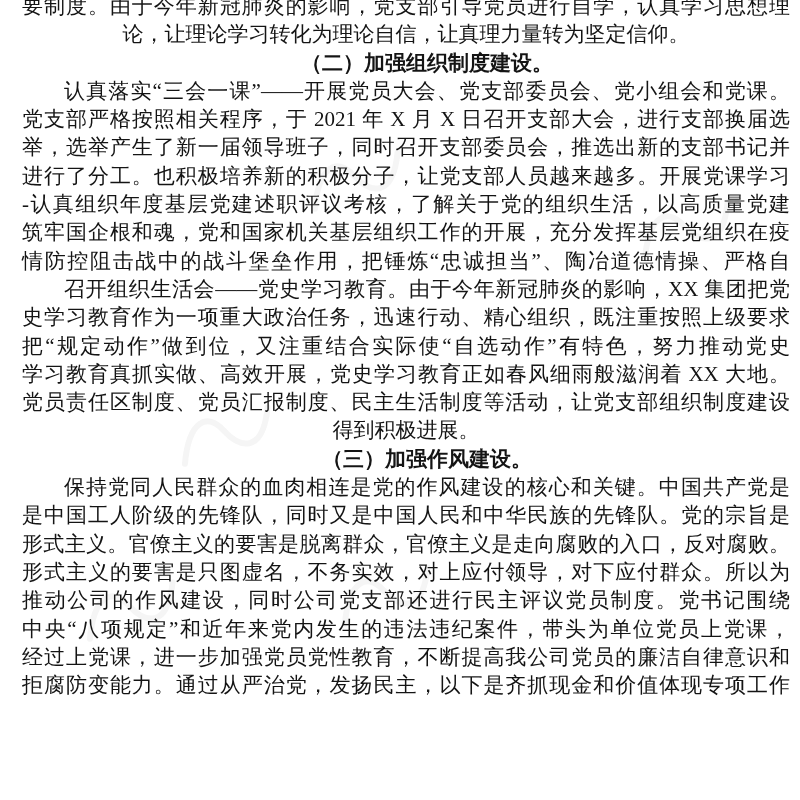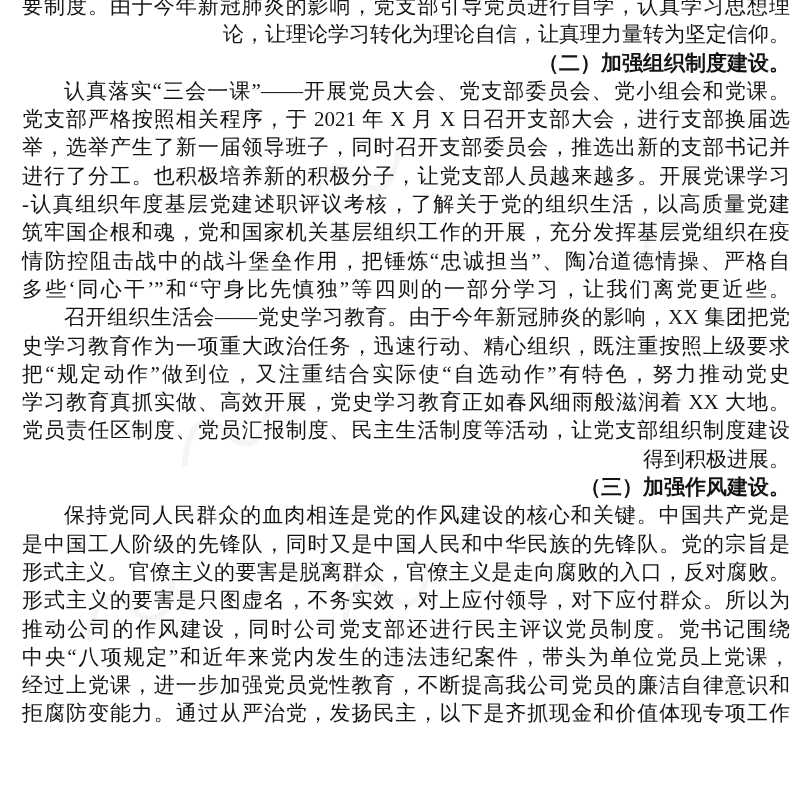--- a/index.html
+++ b/index.html
@@ -22,21 +22,21 @@
     position: absolute;
     left: 22px;
     top: -8px;
     width: 768px;
     color: #141414;
   }
   .line {
     font-size: 21px;
     line-height: 28.3px;
     height: 28.3px;
-    text-align: right;
+    text-align: center;
     overflow: visible;
   }
   .line.just {
     text-align: justify;
     text-align-last: justify;
   }
   .line.ind {
     text-indent: 2em;
     font-family: Liberation Serif, serif;
   }
@@ -85,21 +85,20 @@
       <div class="line just">要制度。由于今年新冠肺炎的影响，党支部引导党员进行自学，认真学习思想理</div>
       <div class="line">论，让理论学习转化为理论自信，让真理力量转为坚定信仰。</div>
       <div class="line heading ind">（二）加强组织制度建设。</div>
       <div class="line just ind">认真落实“三会一课”——开展党员大会、党支部委员会、党小组会和党课。</div>
       <div class="line just">党支部严格按照相关程序，于 2021 年 X 月 X 日召开支部大会，进行支部换届选</div>
       <div class="line just">举，选举产生了新一届领导班子，同时召开支部委员会，推选出新的支部书记并</div>
       <div class="line just">进行了分工。也积极培养新的积极分子，让党支部人员越来越多。开展党课学习</div>
       <div class="line just">-认真组织年度基层党建述职评议考核，了解关于党的组织生活，以高质量党建</div>
       <div class="line just">筑牢国企根和魂，党和国家机关基层组织工作的开展，充分发挥基层党组织在疫</div>
       <div class="line just">情防控阻击战中的战斗堡垒作用，把锤炼“忠诚担当”、陶冶道德情操、严格自</div>
-      <div class="line just">多些‘同心干’”和“守身比先慎独”等四则的一部分学习，让我们离党更近些。</div>
       <div class="line just ind">召开组织生活会——党史学习教育。由于今年新冠肺炎的影响，XX 集团把党</div>
       <div class="line just">史学习教育作为一项重大政治任务，迅速行动、精心组织，既注重按照上级要求</div>
       <div class="line just">把“规定动作”做到位，又注重结合实际使“自选动作”有特色，努力推动党史</div>
       <div class="line just">学习教育真抓实做、高效开展，党史学习教育正如春风细雨般滋润着 XX 大地。</div>
       <div class="line just">党员责任区制度、党员汇报制度、民主生活制度等活动，让党支部组织制度建设</div>
       <div class="line">得到积极进展。</div>
       <div class="line heading ind">（三）加强作风建设。</div>
       <div class="line just ind">保持党同人民群众的血肉相连是党的作风建设的核心和关键。中国共产党是</div>
       <div class="line just">是中国工人阶级的先锋队，同时又是中国人民和中华民族的先锋队。党的宗旨是</div>
       <div class="line just">形式主义。官僚主义的要害是脱离群众，官僚主义是走向腐败的入口，反对腐败。</div>

